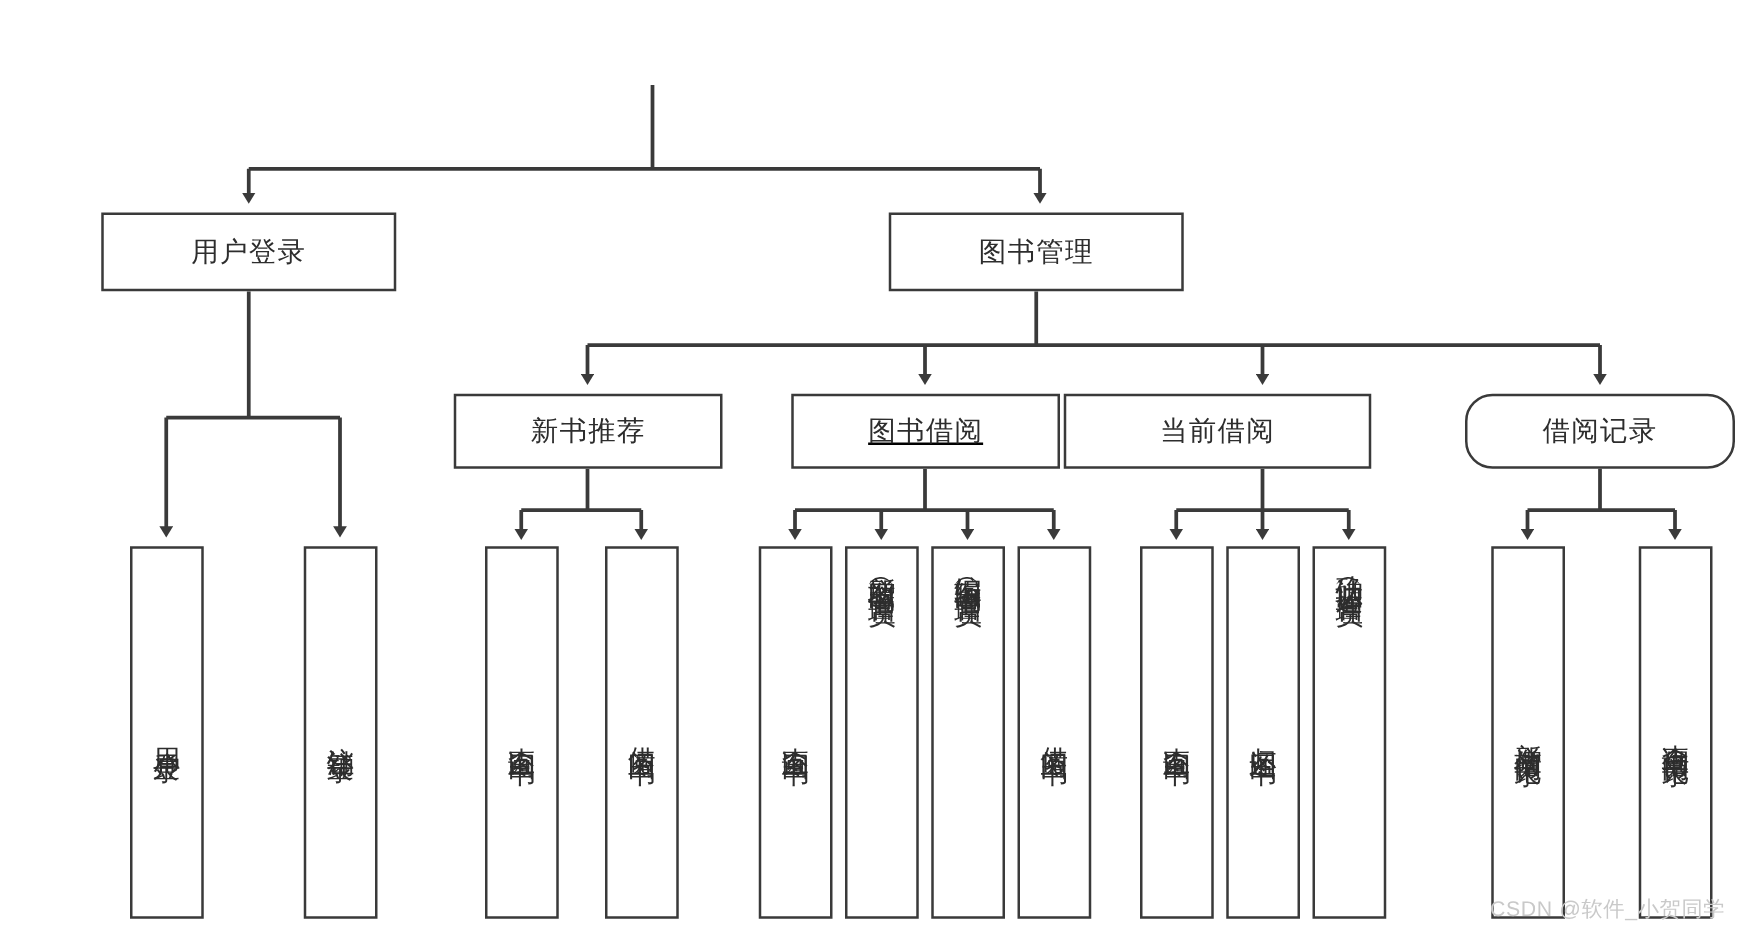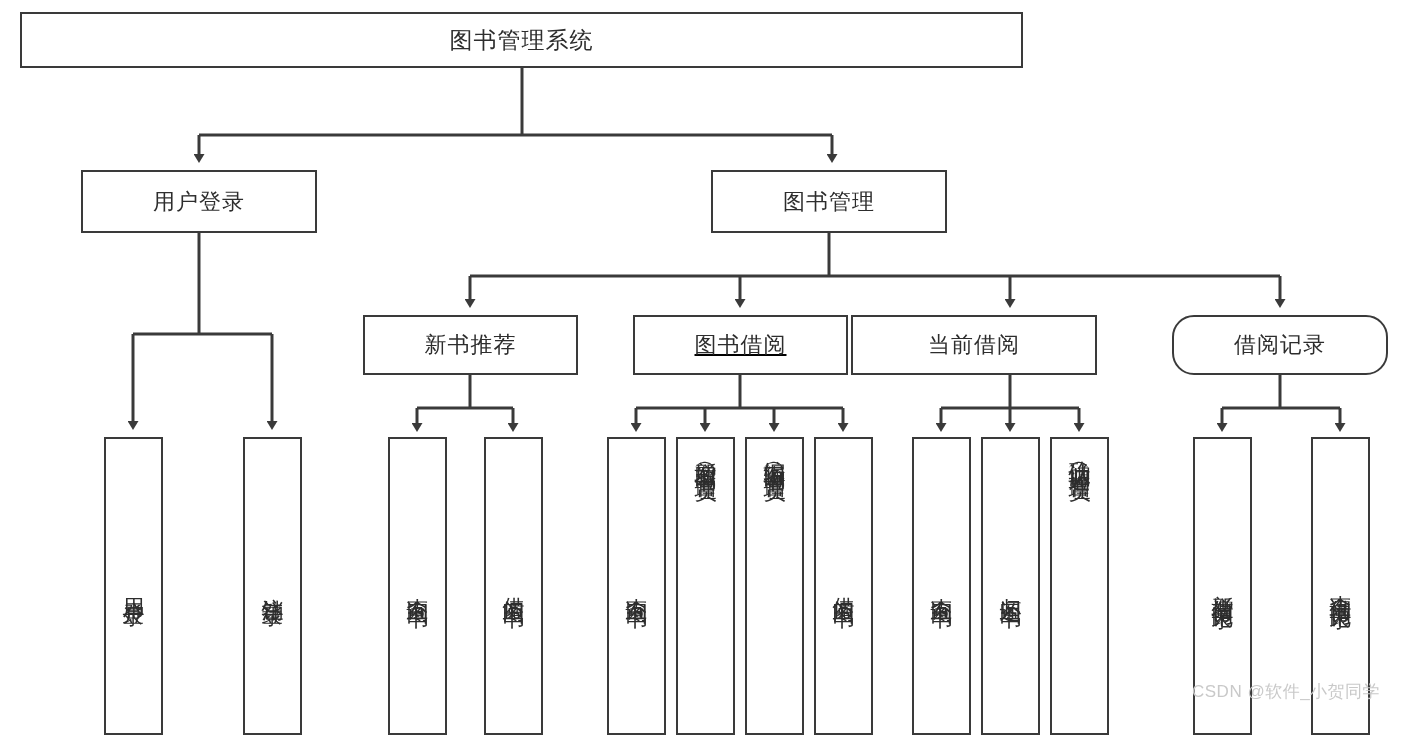--- a/index.html
+++ b/index.html
@@ -128,23 +128,20 @@
       <path d="M1010,408 L1010,424" marker-end="url(#arrow)"></path>
       <path d="M1079,408 L1079,424" marker-end="url(#arrow)"></path>
 
       <path d="M1280,375 L1280,408"></path>
       <path d="M1222,408 L1340,408"></path>
       <path d="M1222,408 L1222,424" marker-end="url(#arrow)"></path>
       <path d="M1340,408 L1340,424" marker-end="url(#arrow)"></path>
     </g>
   </svg>
 
-  <div class="node horiz root" style="left:20px; top:12px; width:1003px; height:56px;">
-    <span class="cap">图书管理系统</span>
-  </div>
 
   <div class="node horiz" style="left:81px; top:170px; width:236px; height:63px;">
     <span class="cap">用户登录</span>
   </div>
 
   <div class="node horiz" style="left:711px; top:170px; width:236px; height:63px;">
     <span class="cap">图书管理</span>
   </div>
 
   <div class="node horiz" style="left:363px; top:315px; width:215px; height:60px;">
@@ -208,15 +205,15 @@
   </div>
 
   <div class="node vert mid" style="left:1193px; top:437px; width:59px; height:298px;">
     <span class="cap">新增借阅记录</span>
   </div>
 
   <div class="node vert mid" style="left:1311px; top:437px; width:59px; height:298px;">
     <span class="cap">查询借阅记录</span>
   </div>
 
-  <div class="watermark" style="left:1192px; top:680px;">CSDN @软件_小贺同学</div>
+  <div class="watermark" style="left:1192px; top:716px;">CSDN @软件_小贺同学</div>
 
 </div>
 
 </body></html>

